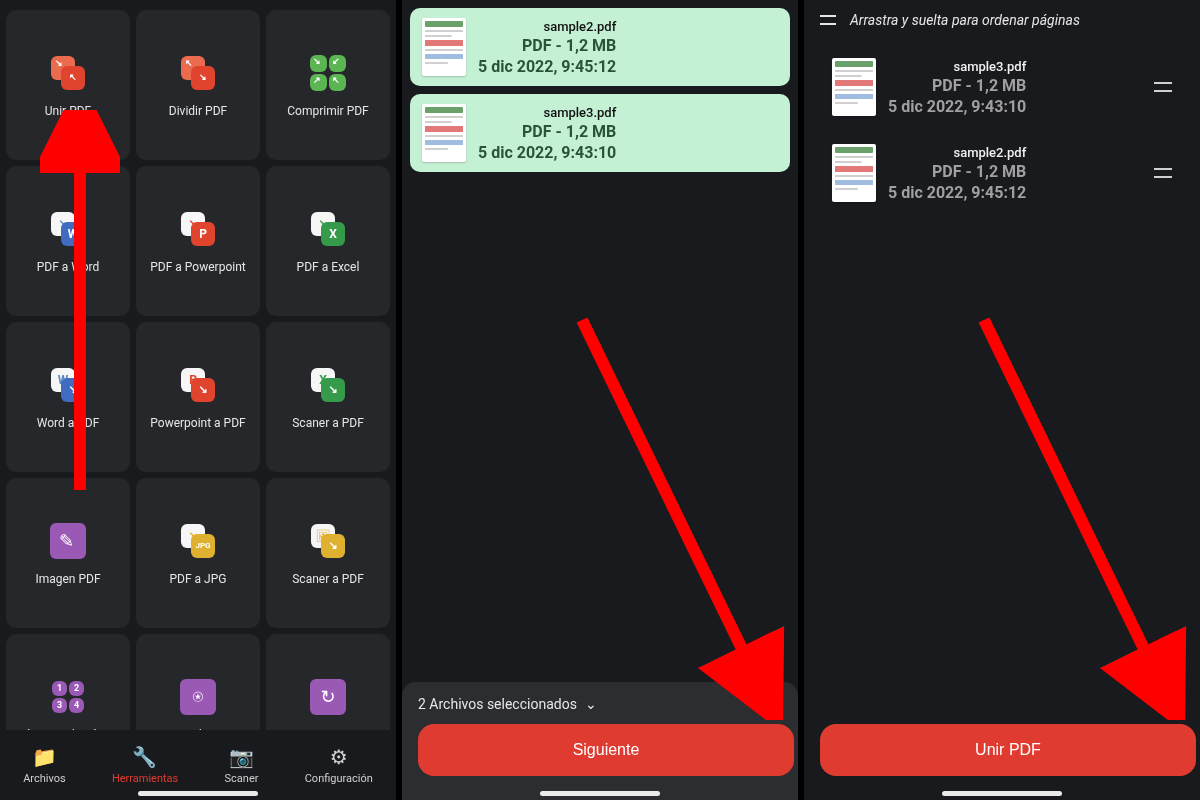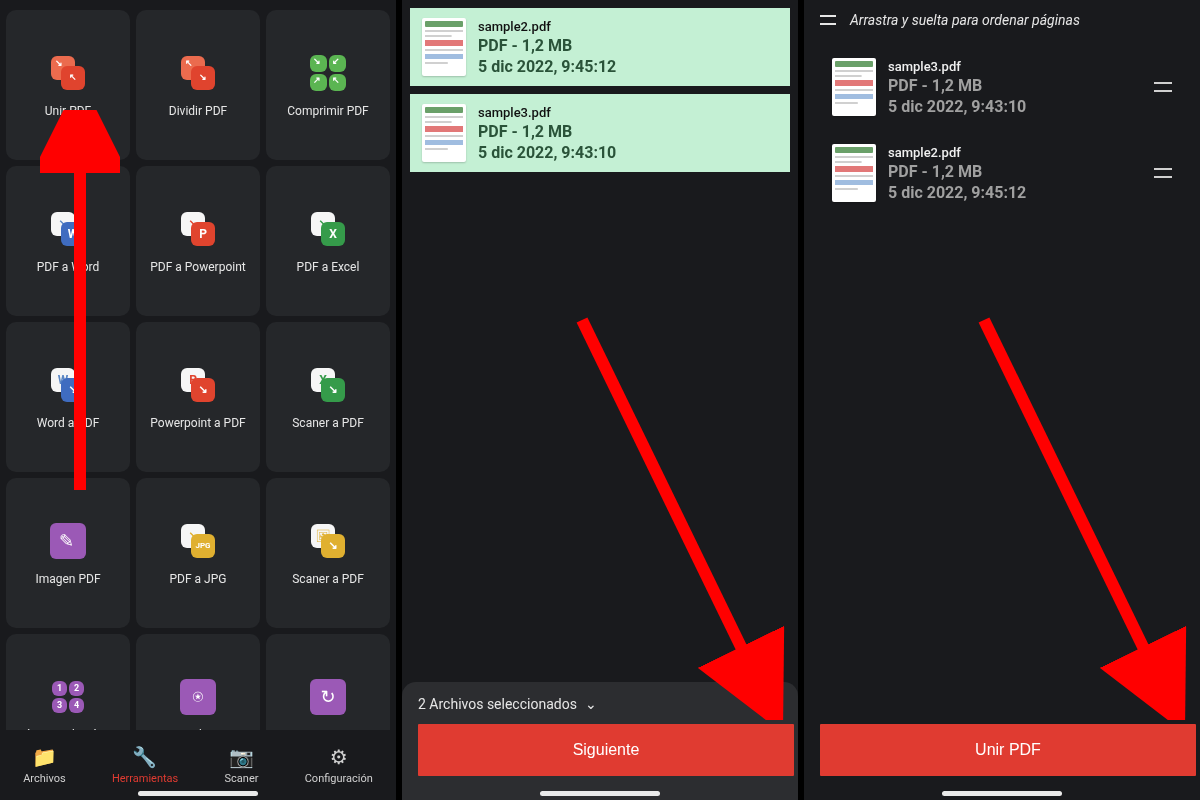--- a/index.html
+++ b/index.html
@@ -82,25 +82,26 @@
   }
   
   .arrow {
     position: absolute;
     pointer-events: none;
   }
   
   .file-list { padding: 8px; display:flex; flex-direction:column; gap:8px; }
   .file-card {
     background: #c4f0d4;
-    border-radius: 0;
+    border-radius: 10px;
     display: flex;
     align-items: center;
     padding: 10px 12px;
     gap: 12px;
+    text-align: right;
   }
   .file-card.dark {
     background: transparent;
     color: #e6e6e6;
   }
   .thumb {
     width: 44px;
     height: 58px;
     background: #fff;
     border-radius: 2px;
@@ -157,21 +158,21 @@
     font-size:14px;
     display:flex;
     align-items:center;
     gap:8px;
   }
   .primary-btn {
     background:#e03b31;
     color:#fff;
     font-size:16px;
     border:none;
-    border-radius:1px;
+    border-radius:16px;
     height:52px;
     display:flex;
     align-items:center;
     justify-content:center;
     cursor:pointer;
   }
   
   .reorder-header {
     display:flex;
     align-items:center;

